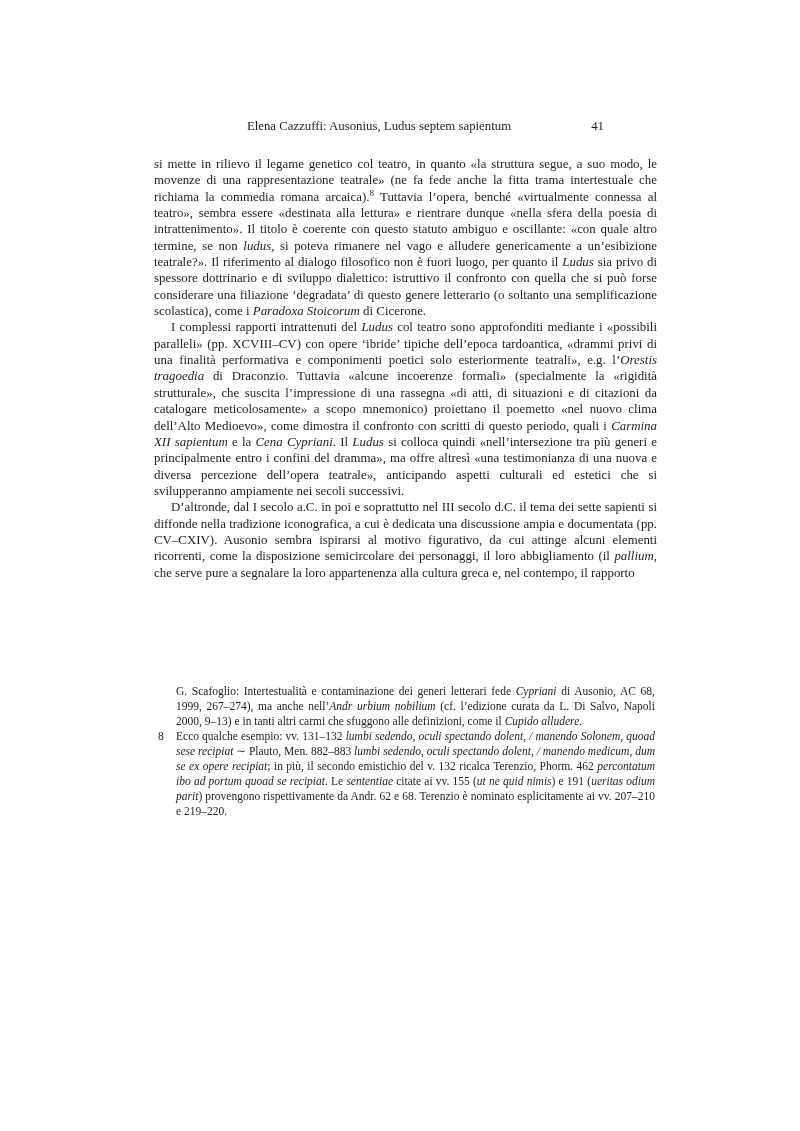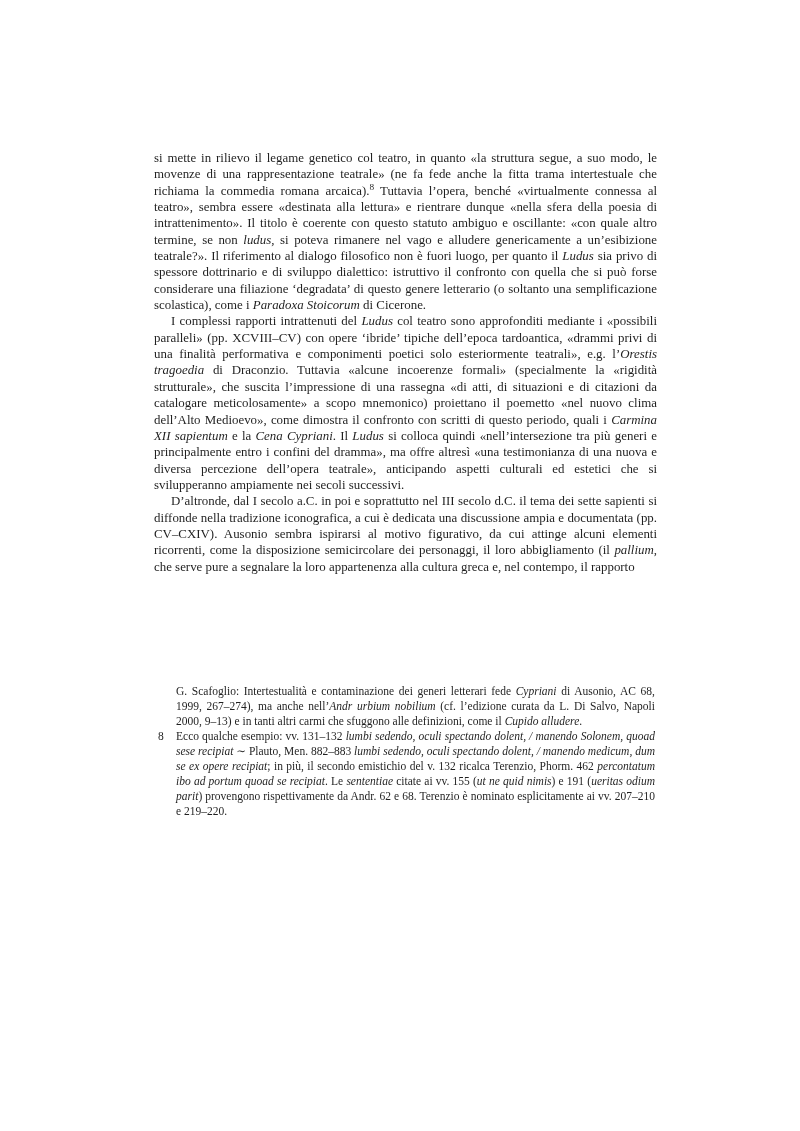--- a/index.html
+++ b/index.html
@@ -16,21 +16,21 @@
   .running-header {
     position: absolute;
     left: 154px; top: 118px; width: 450px;
     font-size: 12.8px; line-height: 16px;
   }
   .running-title { text-align: center; }
   .page-number { position: absolute; right: 0; top: 0; }
 
   .body-text {
     position: absolute;
-    left: 154px; top: 150px; width: 503px;
+    left: 154px; top: 156px; width: 503px;
     font-size: 12.9px; line-height: 16.35px;
     text-align: justify;
   }
   .body-text p { margin: 0; }
   .body-text p.indented { text-indent: 17px; }
 
   .footnotes {
     position: absolute;
     left: 176px; top: 684px; width: 479px;
     font-size: 11.5px; line-height: 15px;
@@ -40,20 +40,24 @@
   .fn-num { position: absolute; left: -18px; top: 0; }
 
   em { font-style: italic; }
   sup { font-size: 0.72em; line-height: 0; vertical-align: super; }
 </style>
 </head>
 <body>
 
 <div class="page">
 
+  <div class="running-header">
+    <div class="running-title">Elena Cazzuffi: Ausonius, Ludus septem sapientum</div>
+    <div class="page-number">41</div>
+  </div>
 
   <div class="body-text">
     <p><span>si mette in rilievo il legame genetico col teatro, in quanto «la struttura segue, a suo modo, le movenze di una rappresentazione teatrale» (ne fa fede anche la fitta trama intertestuale che richiama la commedia romana arcaica).</span><sup>8</sup><span> Tuttavia l’opera, benché «virtualmente connessa al teatro», sembra essere «destinata alla lettura» e rientrare dunque «nella sfera della poesia di intrattenimento». Il titolo è coerente con questo statuto ambiguo e oscillante: «con quale altro termine, se non </span><em>ludus</em><span>, si poteva rimanere nel vago e alludere genericamente a un’esibizione teatrale?». Il riferimento al dialogo filosofico non è fuori luogo, per quanto il </span><em>Ludus</em><span> sia privo di spessore dottrinario e di sviluppo dialettico: istruttivo il confronto con quella che si può forse considerare una filiazione ‘degradata’ di questo genere letterario (o soltanto una semplificazione scolastica), come i </span><em>Paradoxa Stoicorum</em><span> di Cicerone.</span></p>
     <p class="indented"><span>I complessi rapporti intrattenuti del </span><em>Ludus</em><span> col teatro sono approfonditi mediante i «possibili paralleli» (pp. XCVIII–CV) con opere ‘ibride’ tipiche dell’epoca tardoantica, «drammi privi di una finalità performativa e componimenti poetici solo esteriormente teatrali», e.g. l’</span><em>Orestis tragoedia</em><span> di Draconzio. Tuttavia «alcune incoerenze formali» (specialmente la «rigidità strutturale», che suscita l’impressione di una rassegna «di atti, di situazioni e di citazioni da catalogare meticolosamente» a scopo mnemonico) proiettano il poemetto «nel nuovo clima dell’Alto Medioevo», come dimostra il confronto con scritti di questo periodo, quali i </span><em>Carmina XII sapientum</em><span> e la </span><em>Cena Cypriani</em><span>. Il </span><em>Ludus</em><span> si colloca quindi «nell’intersezione tra più generi e principalmente entro i confini del dramma», ma offre altresì «una testimonianza di una nuova e diversa percezione dell’opera teatrale», anticipando aspetti culturali ed estetici che si svilupperanno ampiamente nei secoli successivi.</span></p>
     <p class="indented"><span>D’altronde, dal I secolo a.C. in poi e soprattutto nel III secolo d.C. il tema dei sette sapienti si diffonde nella tradizione iconografica, a cui è dedicata una discussione ampia e documentata (pp. CV–CXIV). Ausonio sembra ispirarsi al motivo figurativo, da cui attinge alcuni elementi ricorrenti, come la disposizione semicircolare dei personaggi, il loro abbigliamento (il </span><em>pallium</em><span>, che serve pure a segnalare la loro appartenenza alla cultura greca e, nel contempo, il rapporto</span></p>
   </div>
 
   <div class="footnotes">
     <div class="footnote">
       <span class="fn-num"></span>

